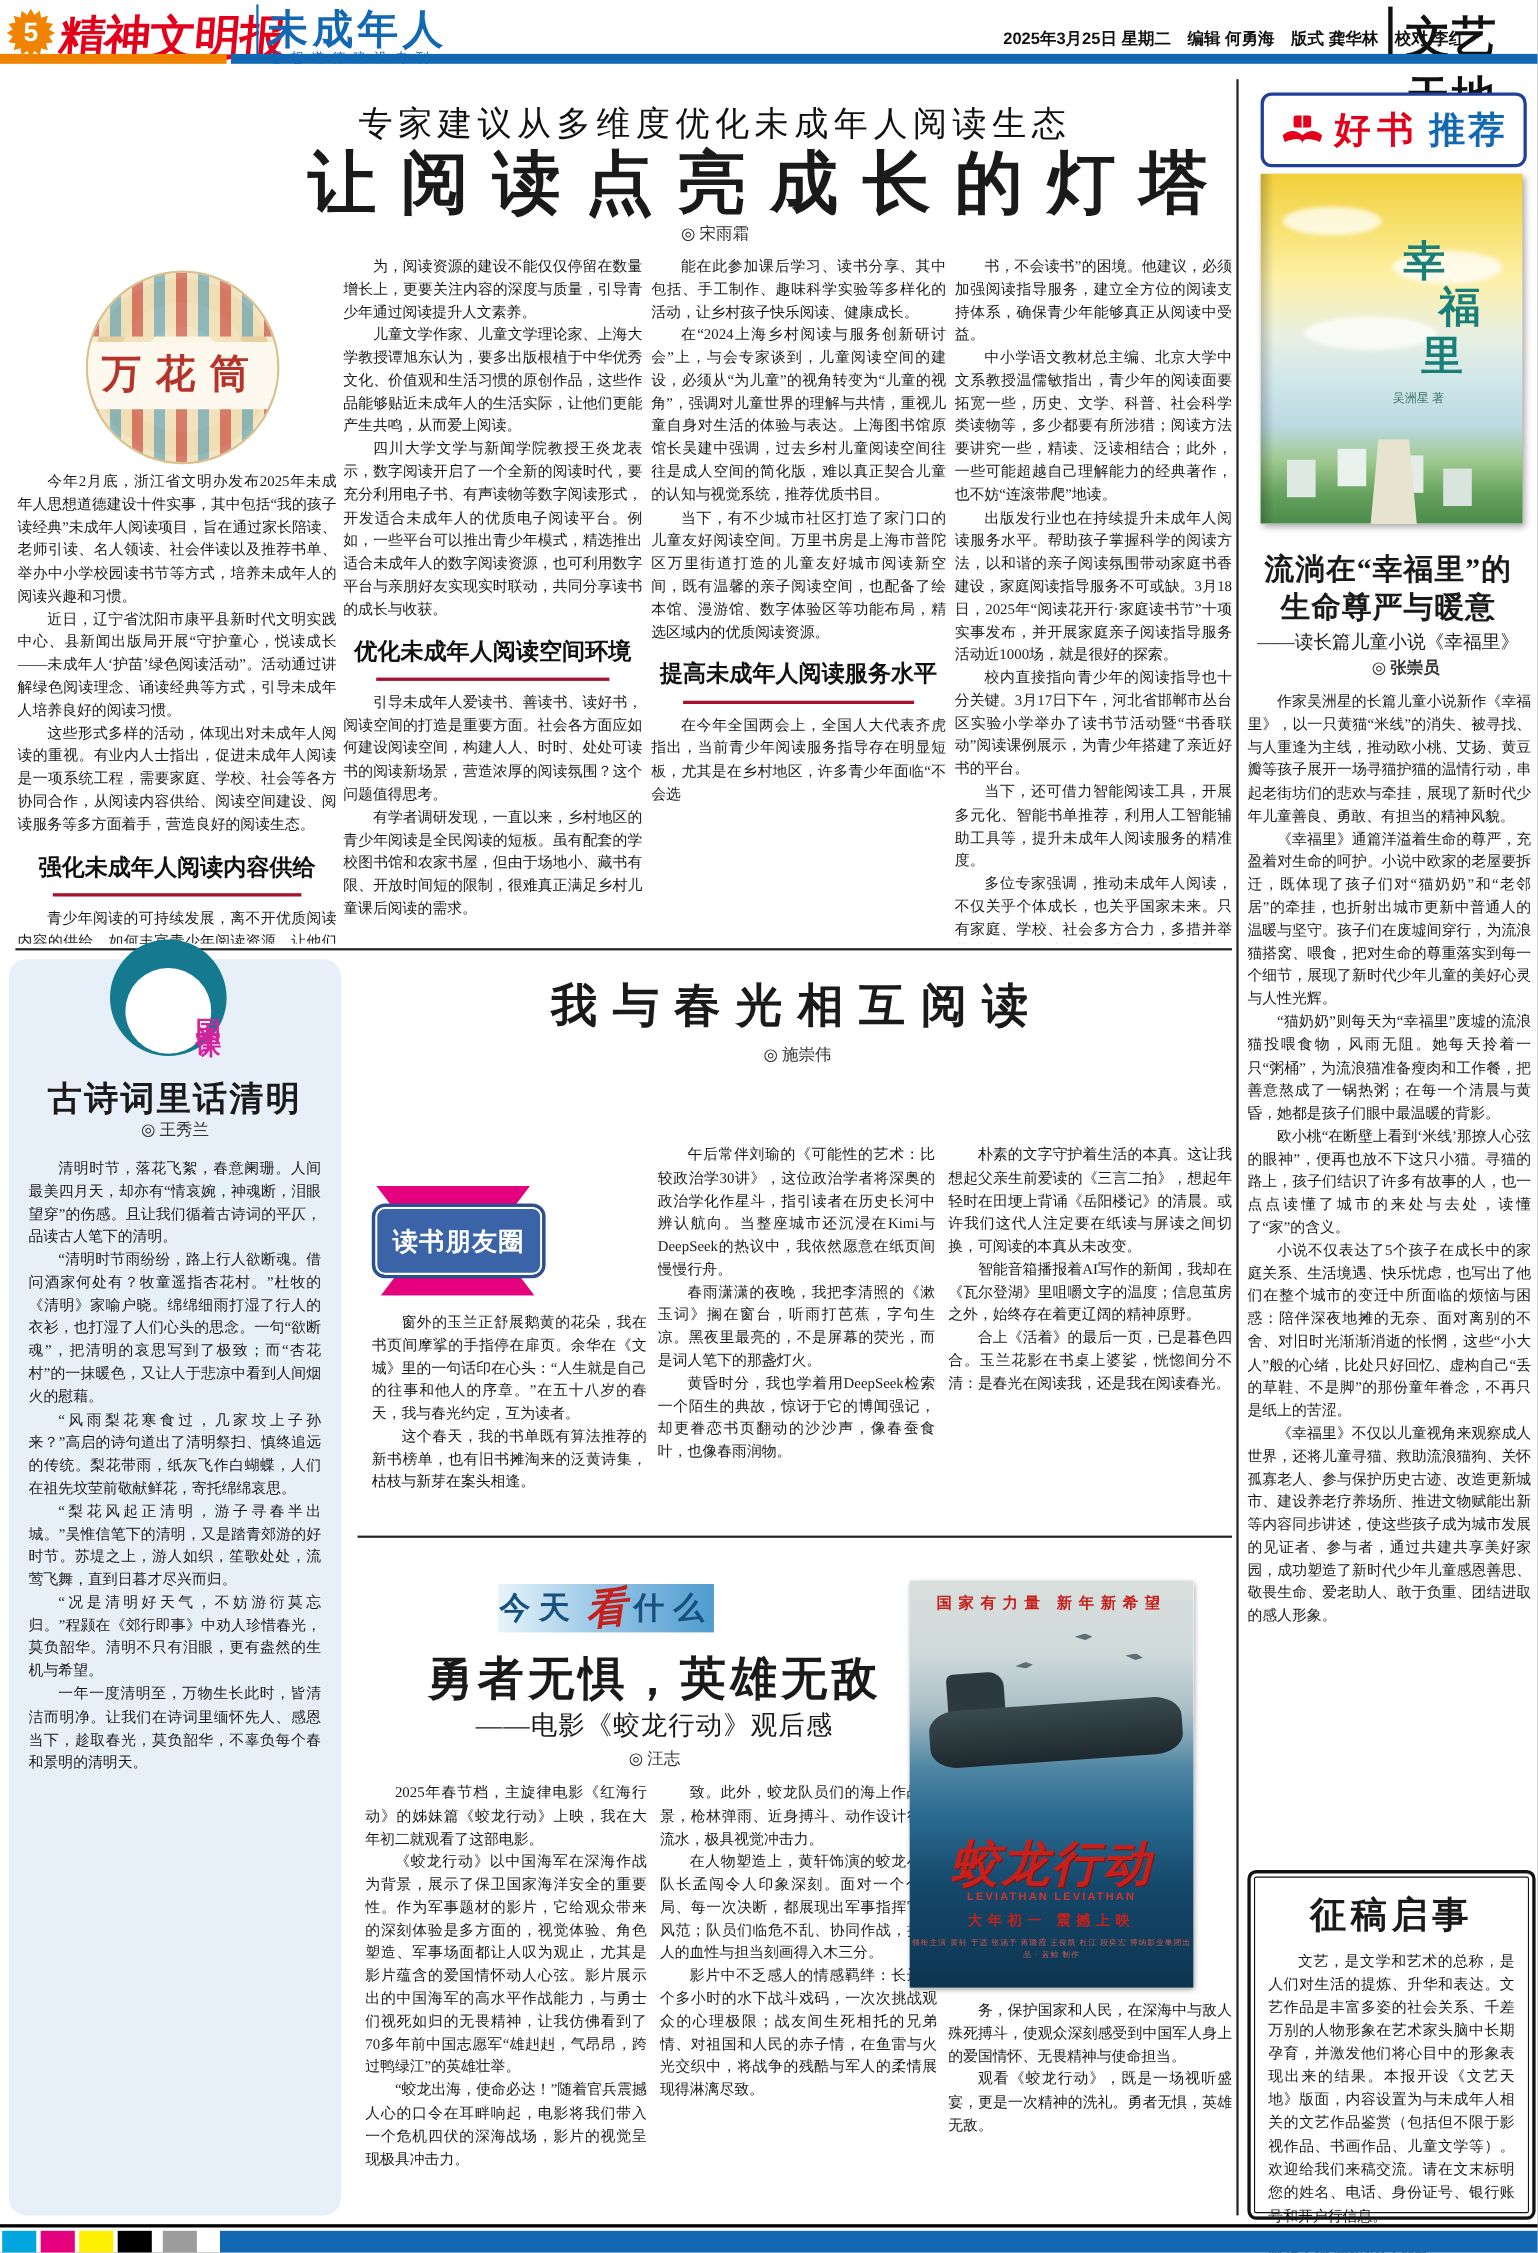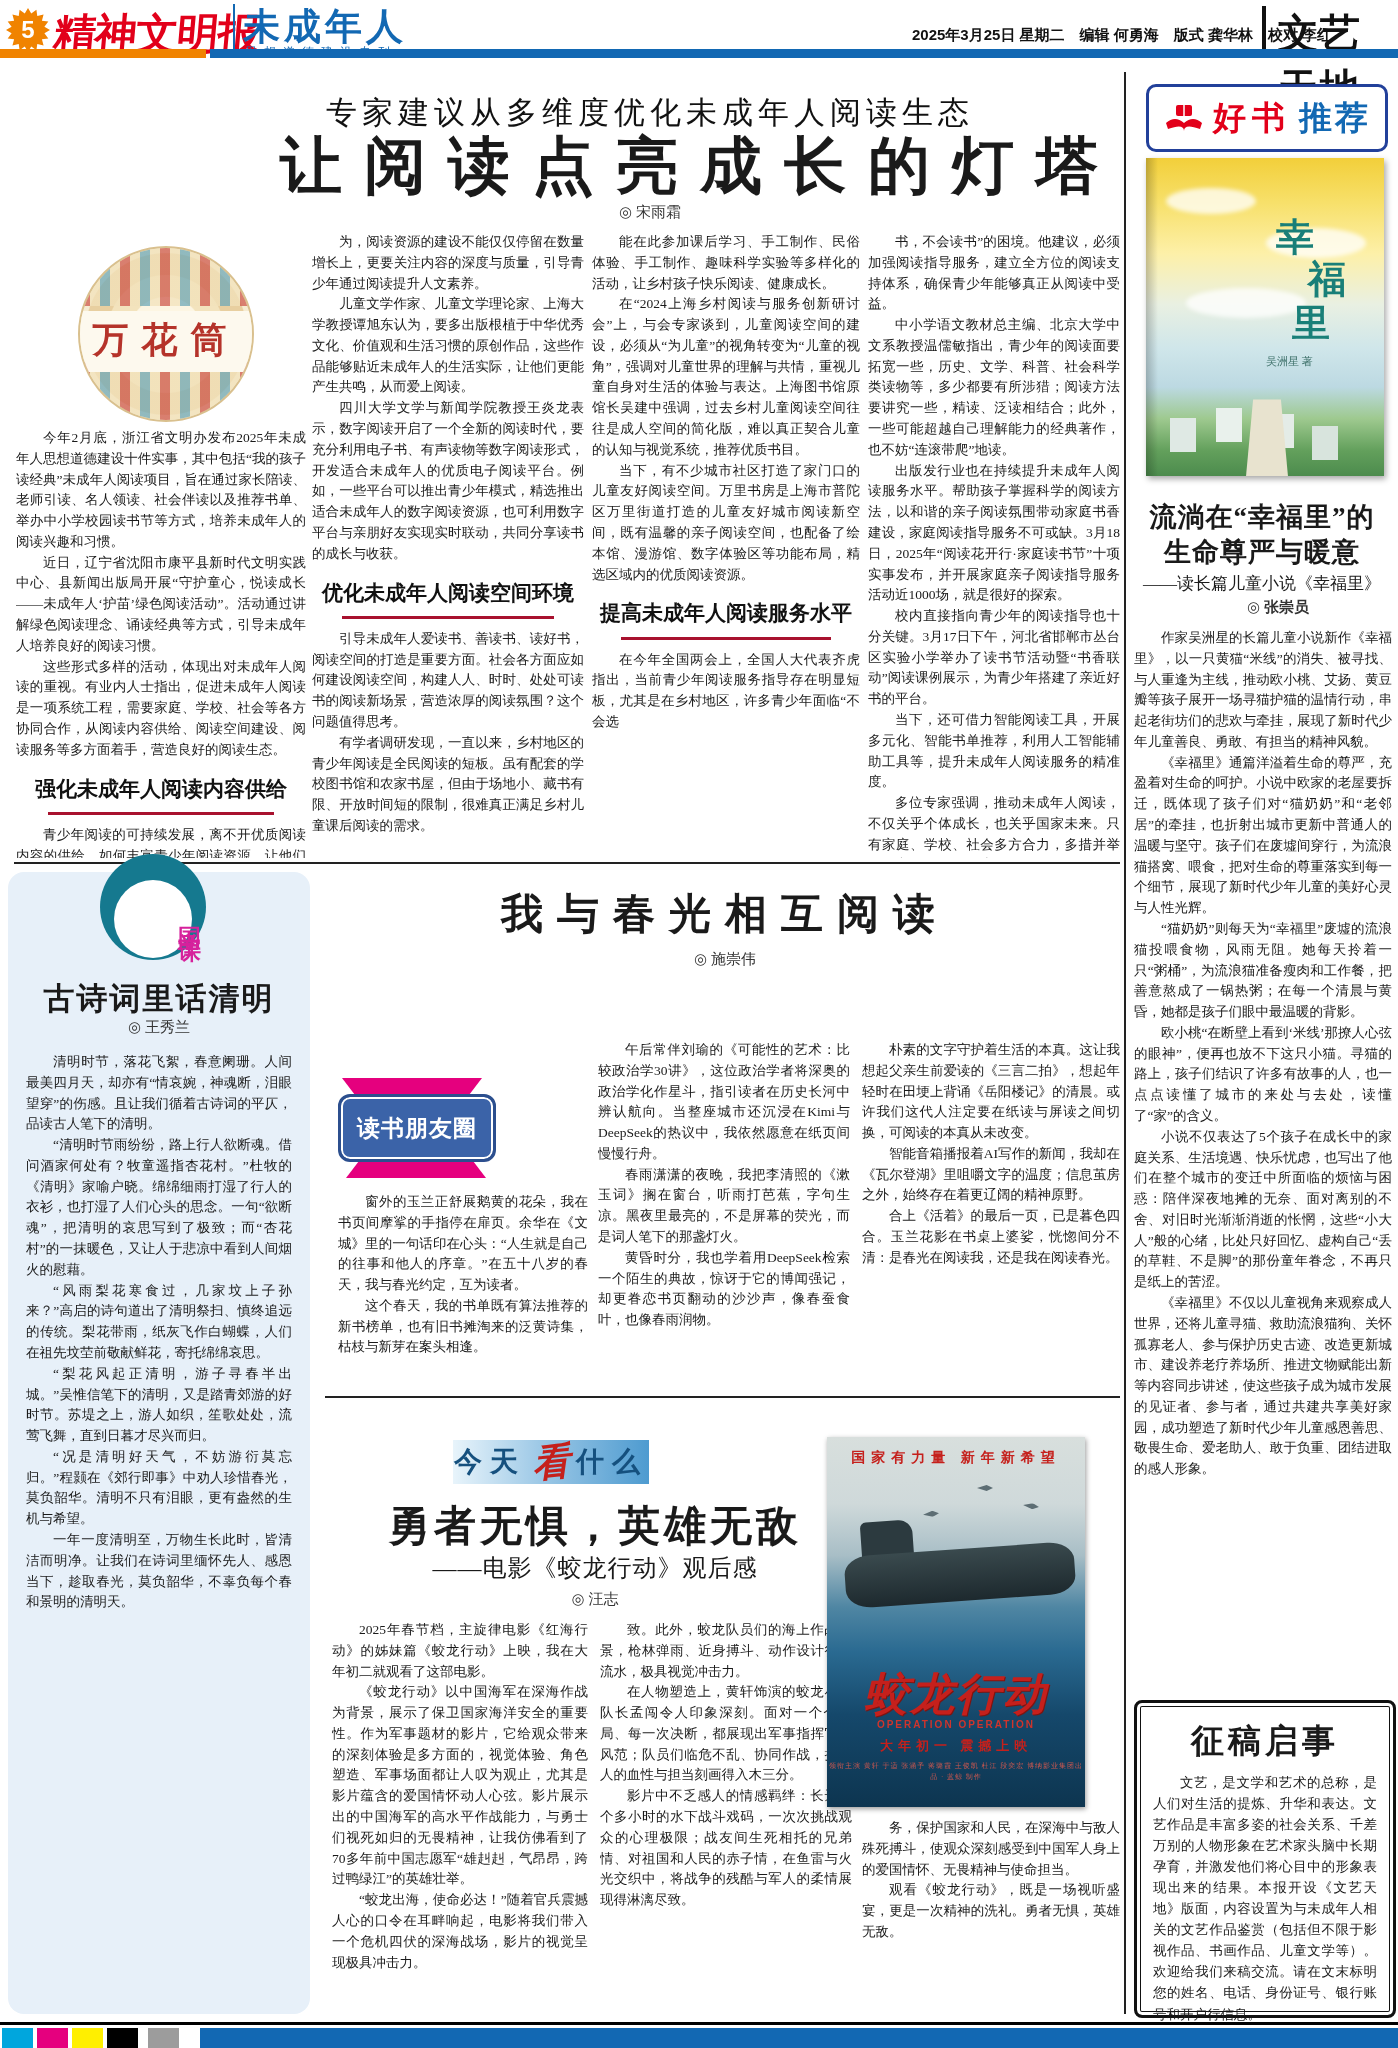--- a/index.html
+++ b/index.html
@@ -128,21 +128,21 @@
     </div>
   <div class="abs colbody" style="left:312px;top:232px;width:272px;height:626px;">
       <p class="para">为，阅读资源的建设不能仅仅停留在数量增长上，更要关注内容的深度与质量，引导青少年通过阅读提升人文素养。</p>
       <p class="para">儿童文学作家、儿童文学理论家、上海大学教授谭旭东认为，要多出版根植于中华优秀文化、价值观和生活习惯的原创作品，这些作品能够贴近未成年人的生活实际，让他们更能产生共鸣，从而爱上阅读。</p>
       <p class="para">四川大学文学与新闻学院教授王炎龙表示，数字阅读开启了一个全新的阅读时代，要充分利用电子书、有声读物等数字阅读形式，开发适合未成年人的优质电子阅读平台。例如，一些平台可以推出青少年模式，精选推出适合未成年人的数字阅读资源，也可利用数字平台与亲朋好友实现实时联动，共同分享读书的成长与收获。</p>
       <h3 class="col-subhead">优化未成年人阅读空间环境</h3>
       <p class="para">引导未成年人爱读书、善读书、读好书，阅读空间的打造是重要方面。社会各方面应如何建设阅读空间，构建人人、时时、处处可读书的阅读新场景，营造浓厚的阅读氛围？这个问题值得思考。</p>
       <p class="para">有学者调研发现，一直以来，乡村地区的青少年阅读是全民阅读的短板。虽有配套的学校图书馆和农家书屋，但由于场地小、藏书有限、开放时间短的限制，很难真正满足乡村儿童课后阅读的需求。</p>
     </div>
   <div class="abs colbody" style="left:592px;top:232px;width:268px;height:626px;">
-      <p class="para">能在此参加课后学习、手工制作、民俗体验、手工制作、趣味科学实验等多样化的活动，让乡村孩子快乐阅读、健康成长。</p>
+      <p class="para">能在此参加课后学习、读书分享、其中包括、手工制作、趣味科学实验等多样化的活动，让乡村孩子快乐阅读、健康成长。</p>
       <p class="para">在“2024上海乡村阅读与服务创新研讨会”上，与会专家谈到，儿童阅读空间的建设，必须从“为儿童”的视角转变为“儿童的视角”，强调对儿童世界的理解与共情，重视儿童自身对生活的体验与表达。上海图书馆原馆长吴建中强调，过去乡村儿童阅读空间往往是成人空间的简化版，难以真正契合儿童的认知与视觉系统，推荐优质书目。</p>
       <p class="para">当下，有不少城市社区打造了家门口的儿童友好阅读空间。万里书房是上海市普陀区万里街道打造的儿童友好城市阅读新空间，既有温馨的亲子阅读空间，也配备了绘本馆、漫游馆、数字体验区等功能布局，精选区域内的优质阅读资源。</p>
       <h3 class="col-subhead">提高未成年人阅读服务水平</h3>
       <p class="para">在今年全国两会上，全国人大代表齐虎指出，当前青少年阅读服务指导存在明显短板，尤其是在乡村地区，许多青少年面临“不会选</p>
     </div>
   <div class="abs colbody" style="left:868px;top:232px;width:252px;height:626px;">
       <p class="para">书，不会读书”的困境。他建议，必须加强阅读指导服务，建立全方位的阅读支持体系，确保青少年能够真正从阅读中受益。</p>
       <p class="para">中小学语文教材总主编、北京大学中文系教授温儒敏指出，青少年的阅读面要拓宽一些，历史、文学、科普、社会科学类读物等，多少都要有所涉猎；阅读方法要讲究一些，精读、泛读相结合；此外，一些可能超越自己理解能力的经典著作，也不妨“连滚带爬”地读。</p>
       <p class="para">出版发行业也在持续提升未成年人阅读服务水平。帮助孩子掌握科学的阅读方法，以和谐的亲子阅读氛围带动家庭书香建设，家庭阅读指导服务不可或缺。3月18日，2025年“阅读花开行·家庭读书节”十项实事发布，并开展家庭亲子阅读指导服务活动近1000场，就是很好的探索。</p>
       <p class="para">校内直接指向青少年的阅读指导也十分关键。3月17日下午，河北省邯郸市丛台区实验小学举办了读书节活动暨“书香联动”阅读课例展示，为青少年搭建了亲近好书的平台。</p>
@@ -216,21 +216,21 @@
     </div>
 
   <div class="abs poster" style="left:827px;top:1437px;">
     <div class="slogan">国家有力量 新年新希望</div>
     <span class="jet" style="left:150px;top:48px;"></span>
     <span class="jet" style="left:196px;top:66px;transform:rotate(8deg);"></span>
     <span class="jet" style="left:96px;top:74px;transform:rotate(-6deg);"></span>
     <div class="sail"></div>
     <div class="sub"></div>
     <div class="ptitle">蛟龙行动</div>
-    <div class="pen">OPERATION OPERATION</div>
+    <div class="pen">LEVIATHAN LEVIATHAN</div>
     <div class="ptag">大年初一 震撼上映</div>
     <div class="pcred">领衔主演 黄轩 于适 张涵予 蒋璐霞 王俊凯 杜江 段奕宏
 博纳影业集团出品 · 蓝鲸 制作</div>
   </div>
 
   <div class="abs book-badge" style="left:1146px;top:84px;">
     <svg width="42" height="34" viewBox="0 0 42 34">
       <path d="M3 22 q9 -8 18 0 q9 -8 18 0 l-2 6 q-16 -6 -16 2 q0 -8 -16 -2 z" fill="#e2001a"></path>
       <rect x="13" y="4" width="16" height="11" rx="2" fill="#e2001a"></rect>
       <line x1="21" y1="4" x2="21" y2="15" stroke="#fff" stroke-width="1.5"></line>

